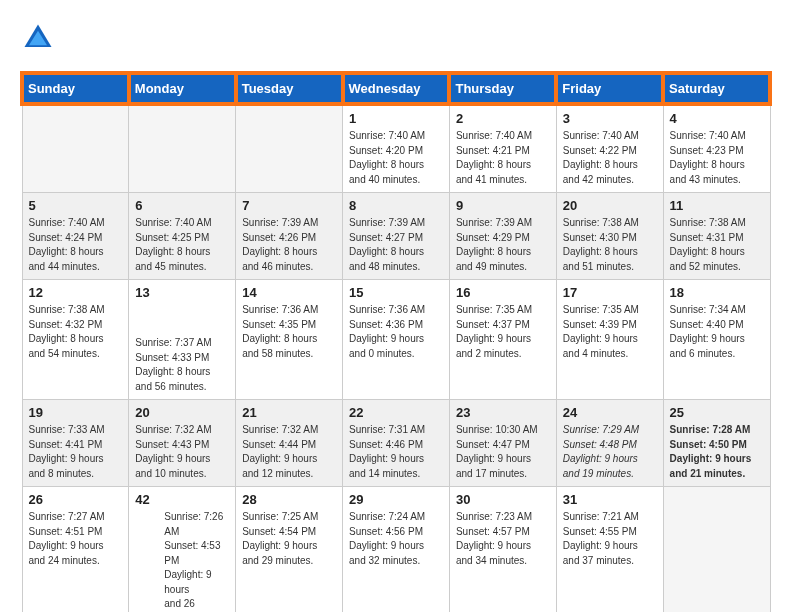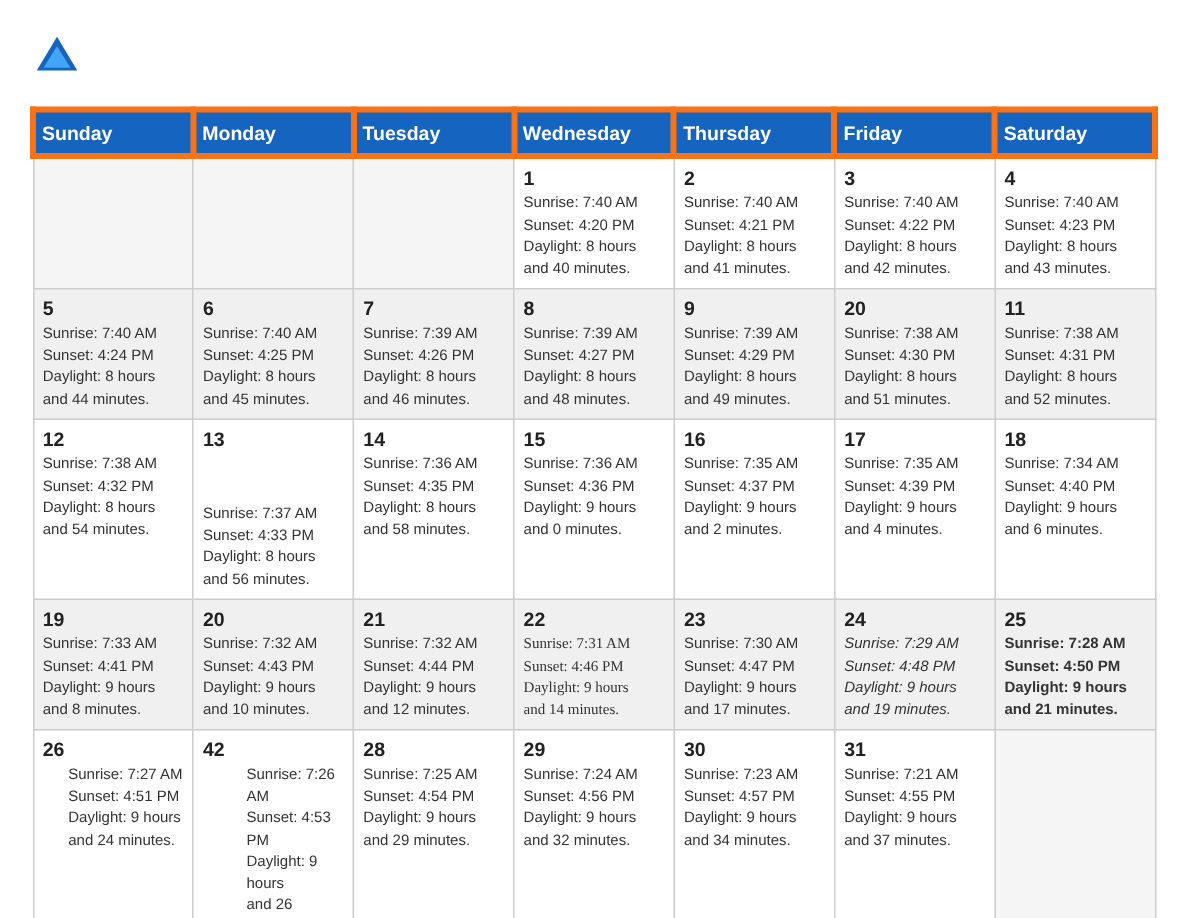--- a/index.html
+++ b/index.html
@@ -270,28 +270,28 @@
         </td>
         <td>
           <div class="day-num">21</div>
           <div class="day-info" style="white-space: pre-line;">Sunrise: 7:32 AM
 Sunset: 4:44 PM
 Daylight: 9 hours
 and 12 minutes.</div>
         </td>
         <td>
           <div class="day-num">22</div>
-          <div class="day-info" style="white-space: pre-line; font-family: Liberation Serif, serif;">Sunrise: 7:31 AM
+          <div class="day-info" style="white-space: pre-line;">Sunrise: 7:31 AM
 Sunset: 4:46 PM
 Daylight: 9 hours
 and 14 minutes.</div>
         </td>
         <td>
           <div class="day-num">23</div>
-          <div class="day-info" style="white-space: pre-line;">Sunrise: 7:30 AM
+          <div class="day-info" style="white-space: pre-line;">Sunrise: 10:30 AM
 Sunset: 4:47 PM
 Daylight: 9 hours
 and 17 minutes.</div>
         </td>
         <td>
           <div class="day-num">24</div>
           <div class="day-info" style="white-space: pre-line; font-style: italic;">Sunrise: 7:29 AM
 Sunset: 4:48 PM
 Daylight: 9 hours
 and 19 minutes.</div>
@@ -300,21 +300,21 @@
           <div class="day-num">25</div>
           <div class="day-info" style="white-space: pre-line; font-weight: bold;">Sunrise: 7:28 AM
 Sunset: 4:50 PM
 Daylight: 9 hours
 and 21 minutes.</div>
         </td>
       </tr>
       <tr>
         <td>
           <div class="day-num">26</div>
-          <div class="day-info" style="white-space: pre-line; margin-left: 17px;">Sunrise: 7:27 AM
+          <div class="day-info" style="white-space: pre-line;">Sunrise: 7:27 AM
 Sunset: 4:51 PM
 Daylight: 9 hours
 and 24 minutes.</div>
         </td>
         <td>
           <div class="day-num">42</div>
           <div class="day-info" style="white-space: pre-line; margin-left: 29px;">Sunrise: 7:26 AM
 Sunset: 4:53 PM
 Daylight: 9 hours
 and 26 minutes.</div>

